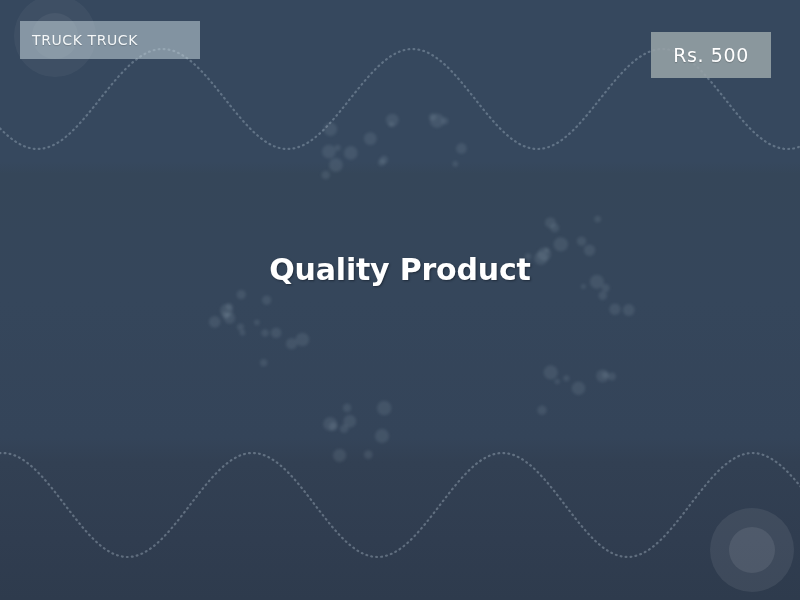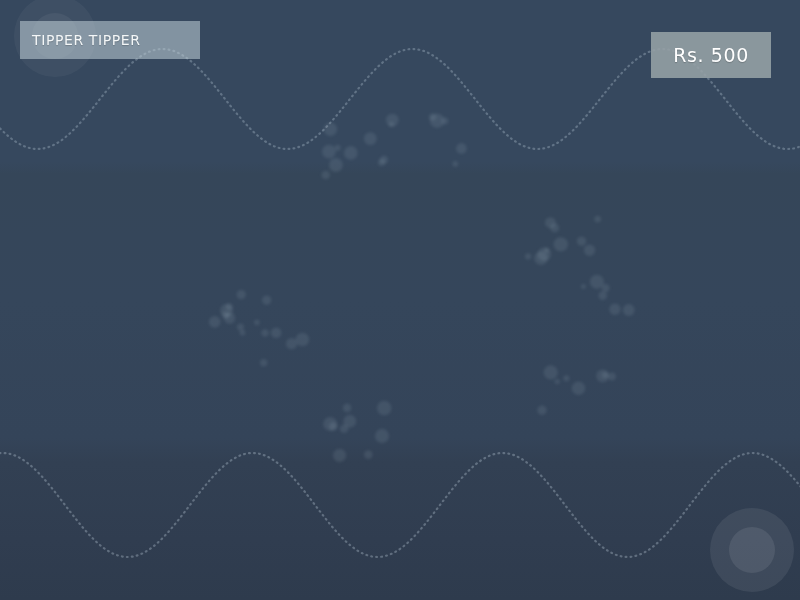--- a/index.html
+++ b/index.html
@@ -202,21 +202,22 @@
       <circle cx="628.8" cy="310.0" r="5.9" fill="rgba(210,224,234,0.10)"></circle>
       <circle cx="596.9" cy="281.8" r="7.1" fill="rgba(210,224,234,0.10)"></circle>
       <circle cx="602.7" cy="295.6" r="4.3" fill="rgba(210,224,234,0.10)"></circle>
       <circle cx="614.9" cy="309.3" r="5.7" fill="rgba(210,224,234,0.10)"></circle>
     </svg>
 
   <div class="ring ring-br-outer"></div>
   <div class="ring ring-br-inner"></div>
 
   <div class="name-chip">
-    <span class="name-chip-label">TIPPER TIPPER</span>
+    <span class="name-chip-label">TRUCK TRUCK</span>
   </div>
 
   <div class="price-chip">
     <span class="price-chip-label">Rs. 500</span>
   </div>
 
+  <div class="headline">Quality Product</div>
 
 </div>
 
 </body></html>

